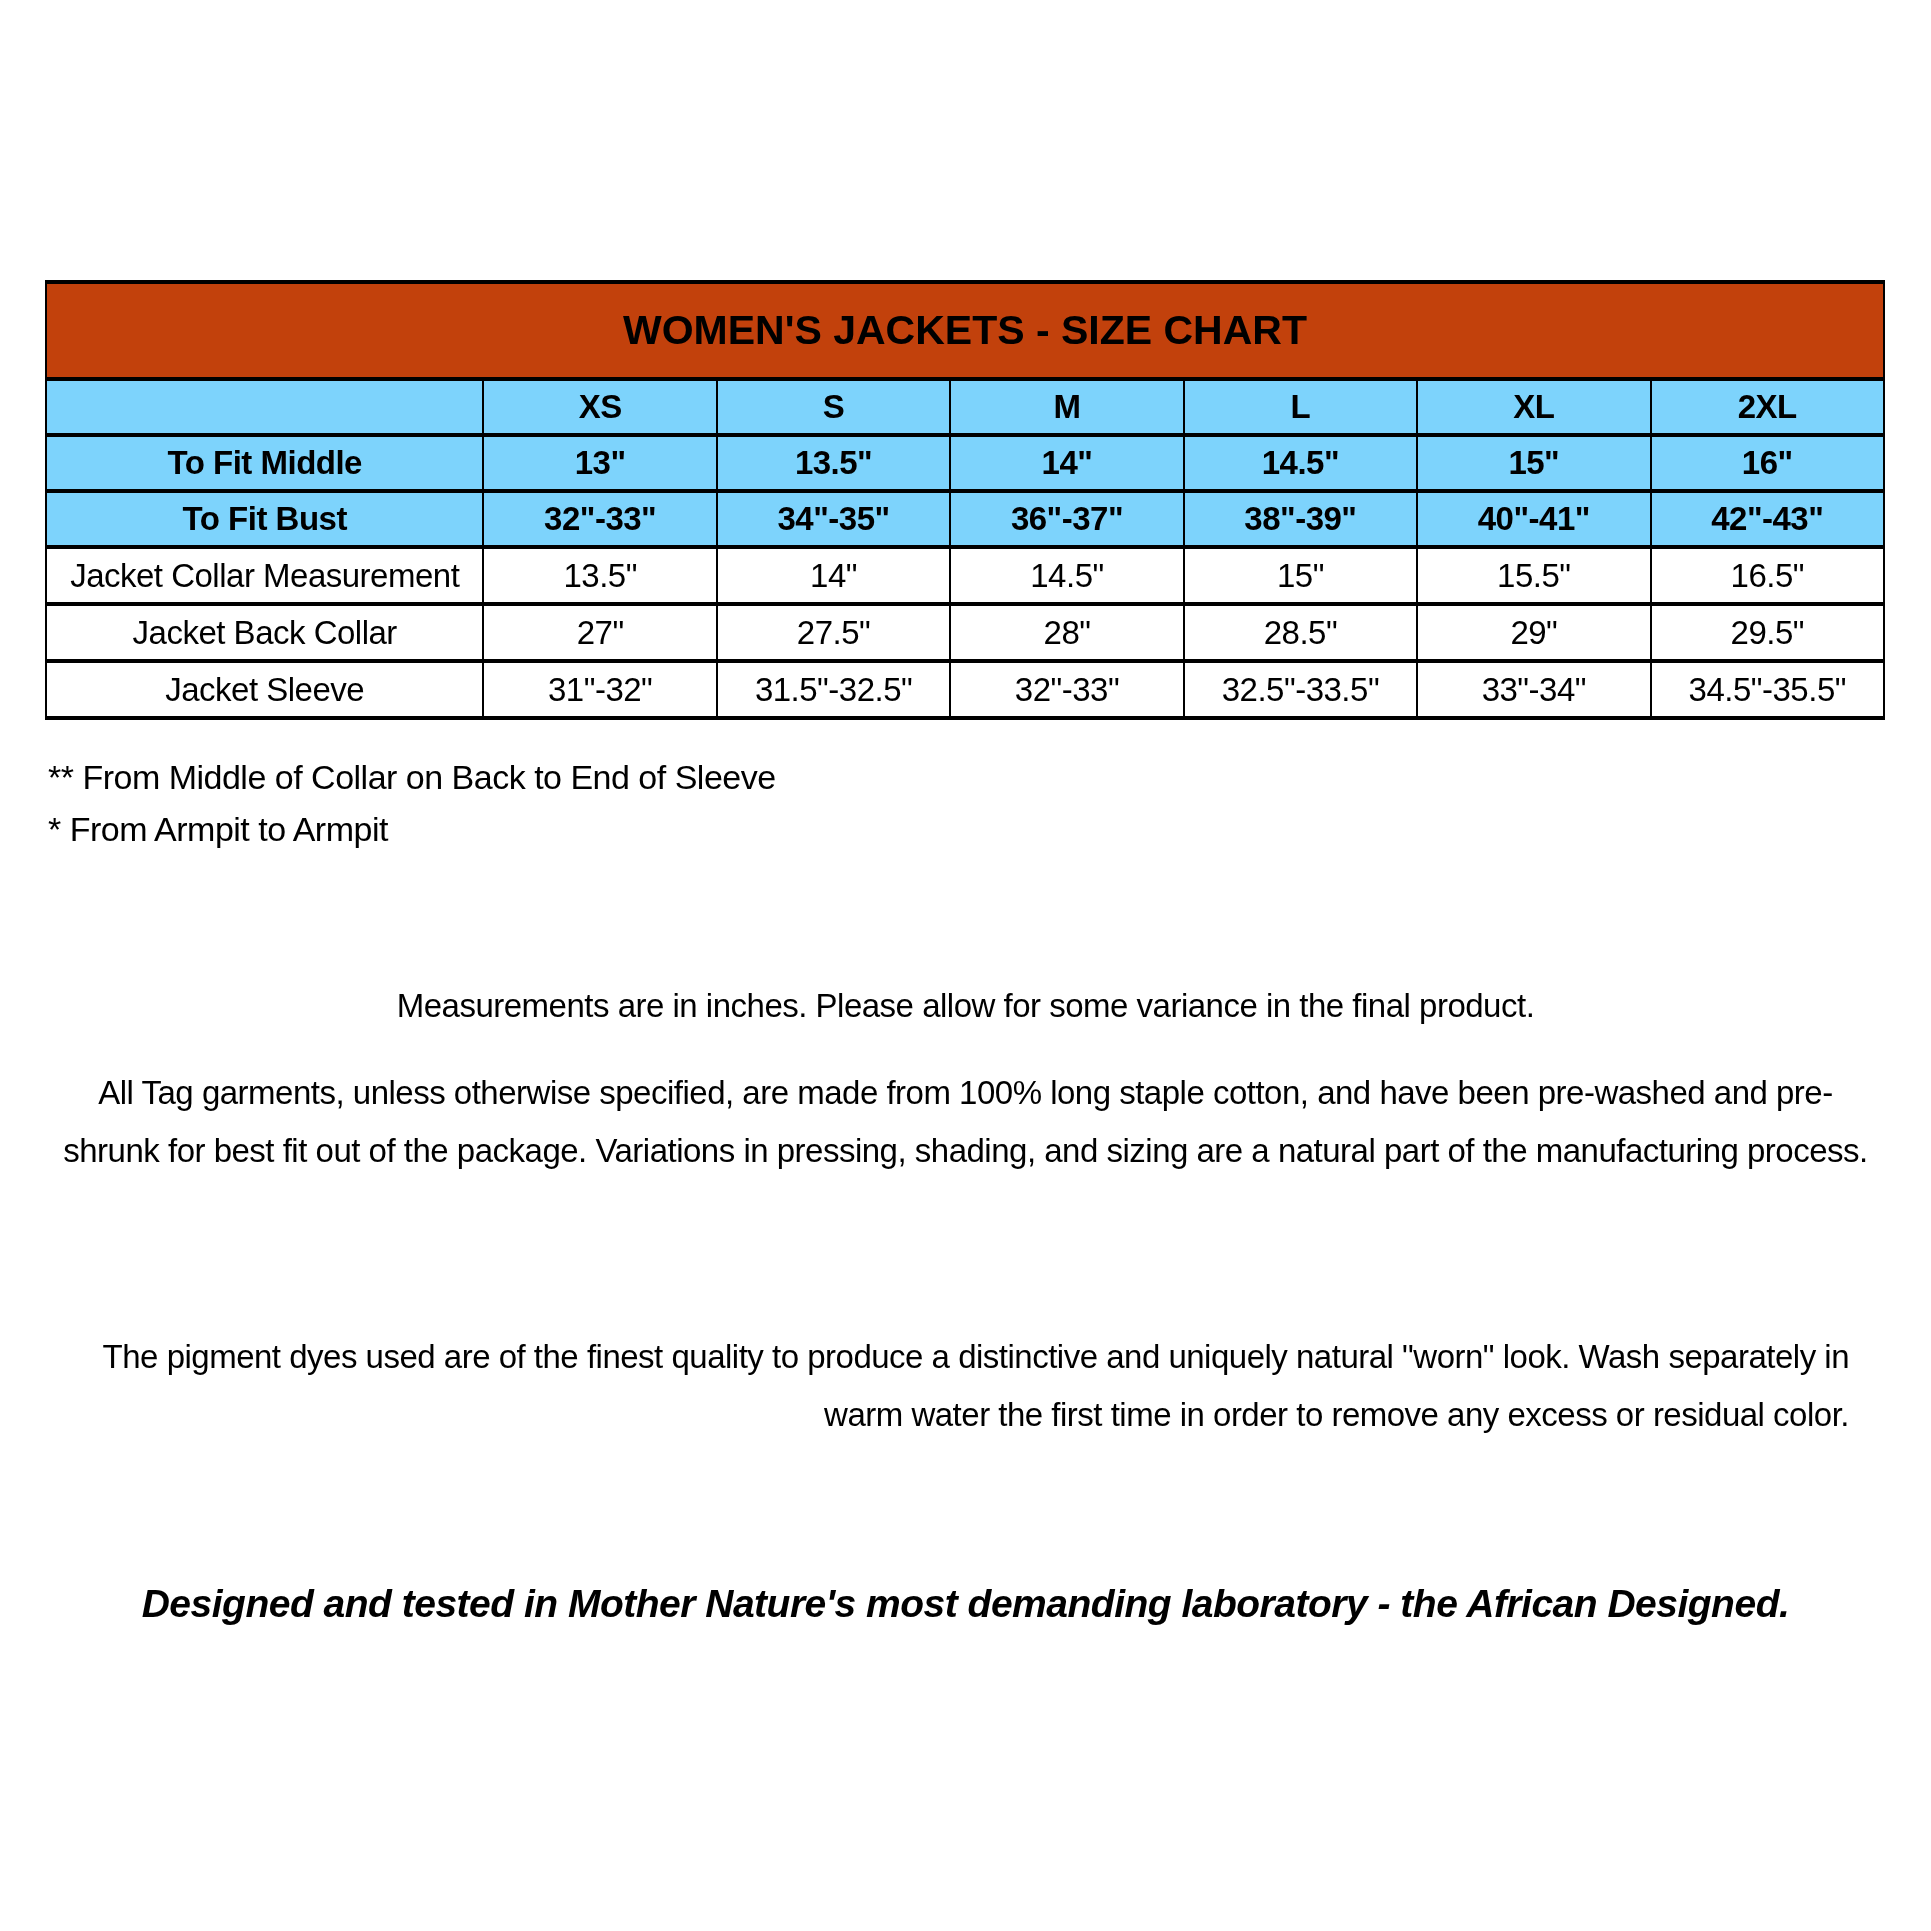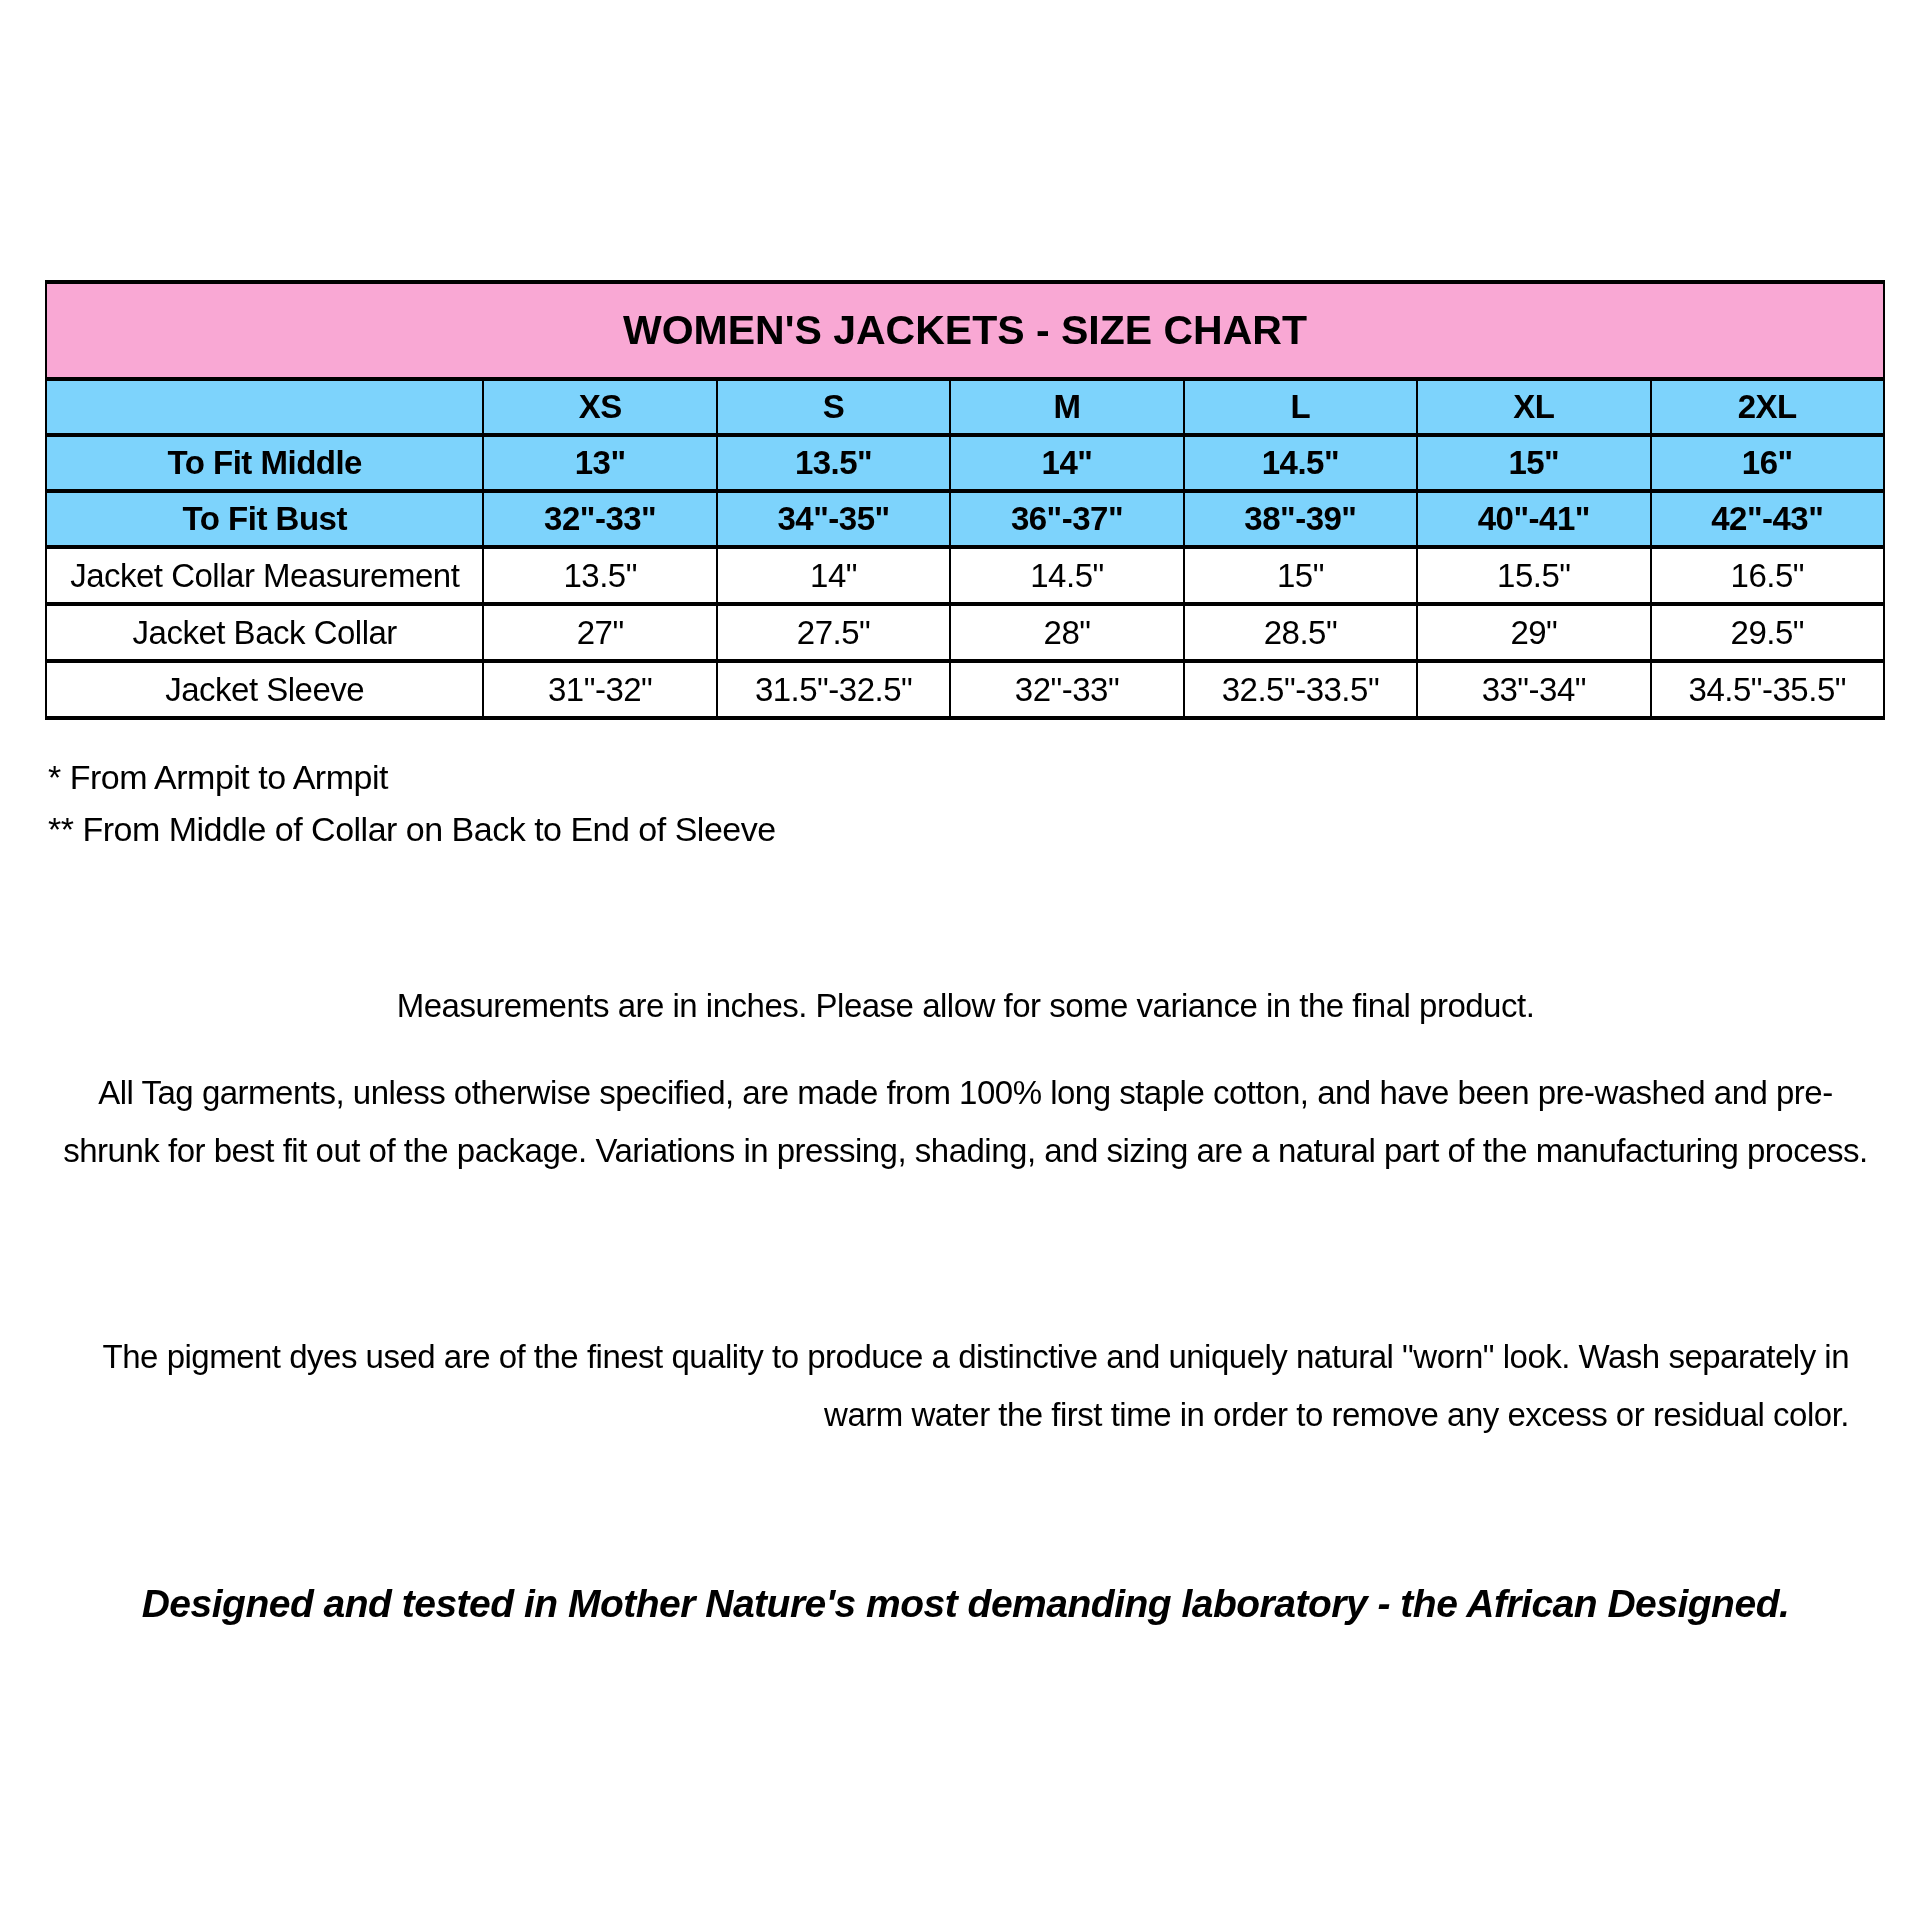--- a/index.html
+++ b/index.html
@@ -43,21 +43,21 @@
     border-top-width: 4.8px;
     border-bottom-width: 4.8px;
     text-align: center;
     vertical-align: middle;
     padding: 0 5.8px;
     overflow: hidden;
     white-space: nowrap;
   }
   tr.title-row td {
     height: 93px;
-    background: #f9a8d4;
+    background: #c2410c;
     font-size: 41px;
     font-weight: bold;
     letter-spacing: 0;
   }
   tr.header-row th,
   tr.blue-row th, tr.blue-row td {
     background: #7dd3fc;
     font-weight: bold;
   }
   tr.header-row th { height: 52px; }
@@ -175,22 +175,22 @@
           <td>32"-33"</td>
           <td>32.5"-33.5"</td>
           <td>33"-34"</td>
           <td>34.5"-35.5"</td>
         </tr>
       </tbody>
     </table>
   </div>
 
   <div class="footnotes">
+    <div>** From Middle of Collar on Back to End of Sleeve</div>
     <div>* From Armpit to Armpit</div>
-    <div>** From Middle of Collar on Back to End of Sleeve</div>
   </div>
 
   <div class="note-center note-measurements">Measurements are in inches. Please allow for some variance in the final product.</div>
 
   <div class="note-center note-garments">All Tag garments, unless otherwise specified, are made from 100% long staple cotton, and have been pre-washed and pre-shrunk for best fit out of the package. Variations in pressing, shading, and sizing are a natural part of the manufacturing process.</div>
 
   <div class="note-center note-dyes">The pigment dyes used are of the finest quality to produce a distinctive and uniquely natural "worn" look. Wash separately in warm water the first time in order to remove any excess or residual color.</div>
 
   <div class="tagline">Designed and tested in Mother Nature's most demanding laboratory - the African Designed.</div>
 

